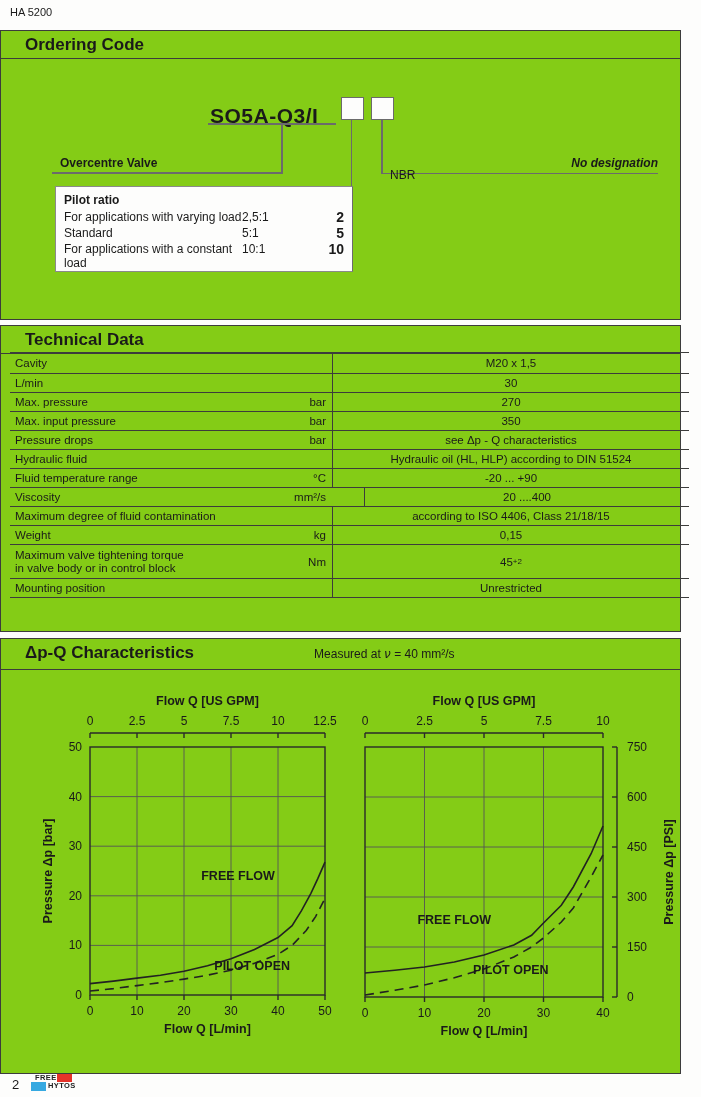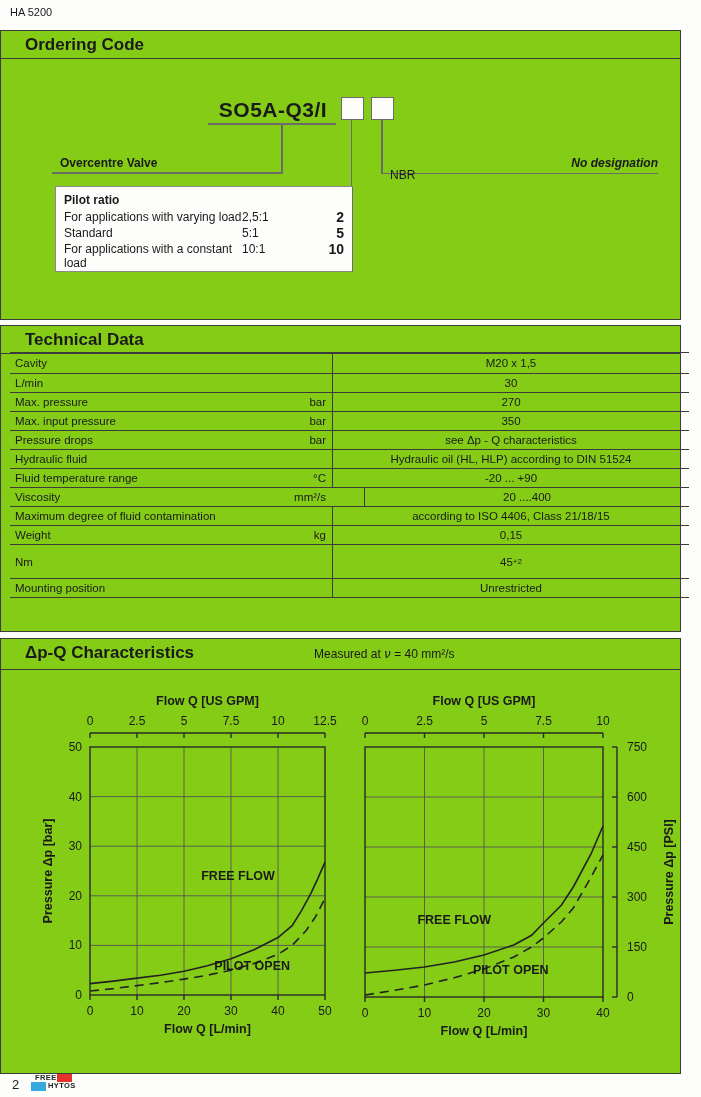--- a/index.html
+++ b/index.html
@@ -50,21 +50,21 @@
 <div class="page">
 
   <div class="abs doc-code">HA 5200</div>
 
   <div class="secbox" style="top:30px;height:288px;">
     <div class="sechead">
       <div class="t">Ordering Code</div>
     </div>
   </div>
 
-  <div class="abs code-text" style="left:210px;top:98px;width:126px;text-align:center;">SO5A-Q3/I</div>
+  <div class="abs code-text" style="left:210px;top:104px;width:126px;">SO5A-Q3/I</div>
   <div class="hline" style="left:208px;top:123px;width:128px;"></div>
   <div class="cbox" style="left:341px;top:97px;"></div>
   <div class="cbox" style="left:371px;top:97px;"></div>
 
   <div class="vline" style="left:281px;top:124px;height:48px;"></div>
   <div class="hline" style="left:52px;top:172px;width:231px;"></div>
   <div class="lbl b" style="left:60px;top:156px;">Overcentre Valve</div>
 
   <div class="vline" style="left:381px;top:119px;height:55px;"></div>
   <div class="hline" style="left:381px;top:172.5px;width:277px;"></div>
@@ -163,20 +163,21 @@
       </div>
       <div class="trow" style="height: 18px;">
         <div class="tleft">
           <div class="pn">Weight</div>
           <div class="un">kg</div>
         </div>
         <div class="tright">0,15</div>
       </div>
       <div class="trow" style="height: 33px;">
         <div class="tleft">
+          <div class="pn">Maximum valve tightening torque<div>in valve body or in control block</div></div>
           <div class="un">Nm</div>
         </div>
         <div class="tright">45<sup>+2</sup></div>
       </div>
       <div class="trow" style="height: 18px;">
         <div class="tleft">
           <div class="pn">Mounting position</div>
           <div class="un"></div>
         </div>
         <div class="tright">Unrestricted</div>

